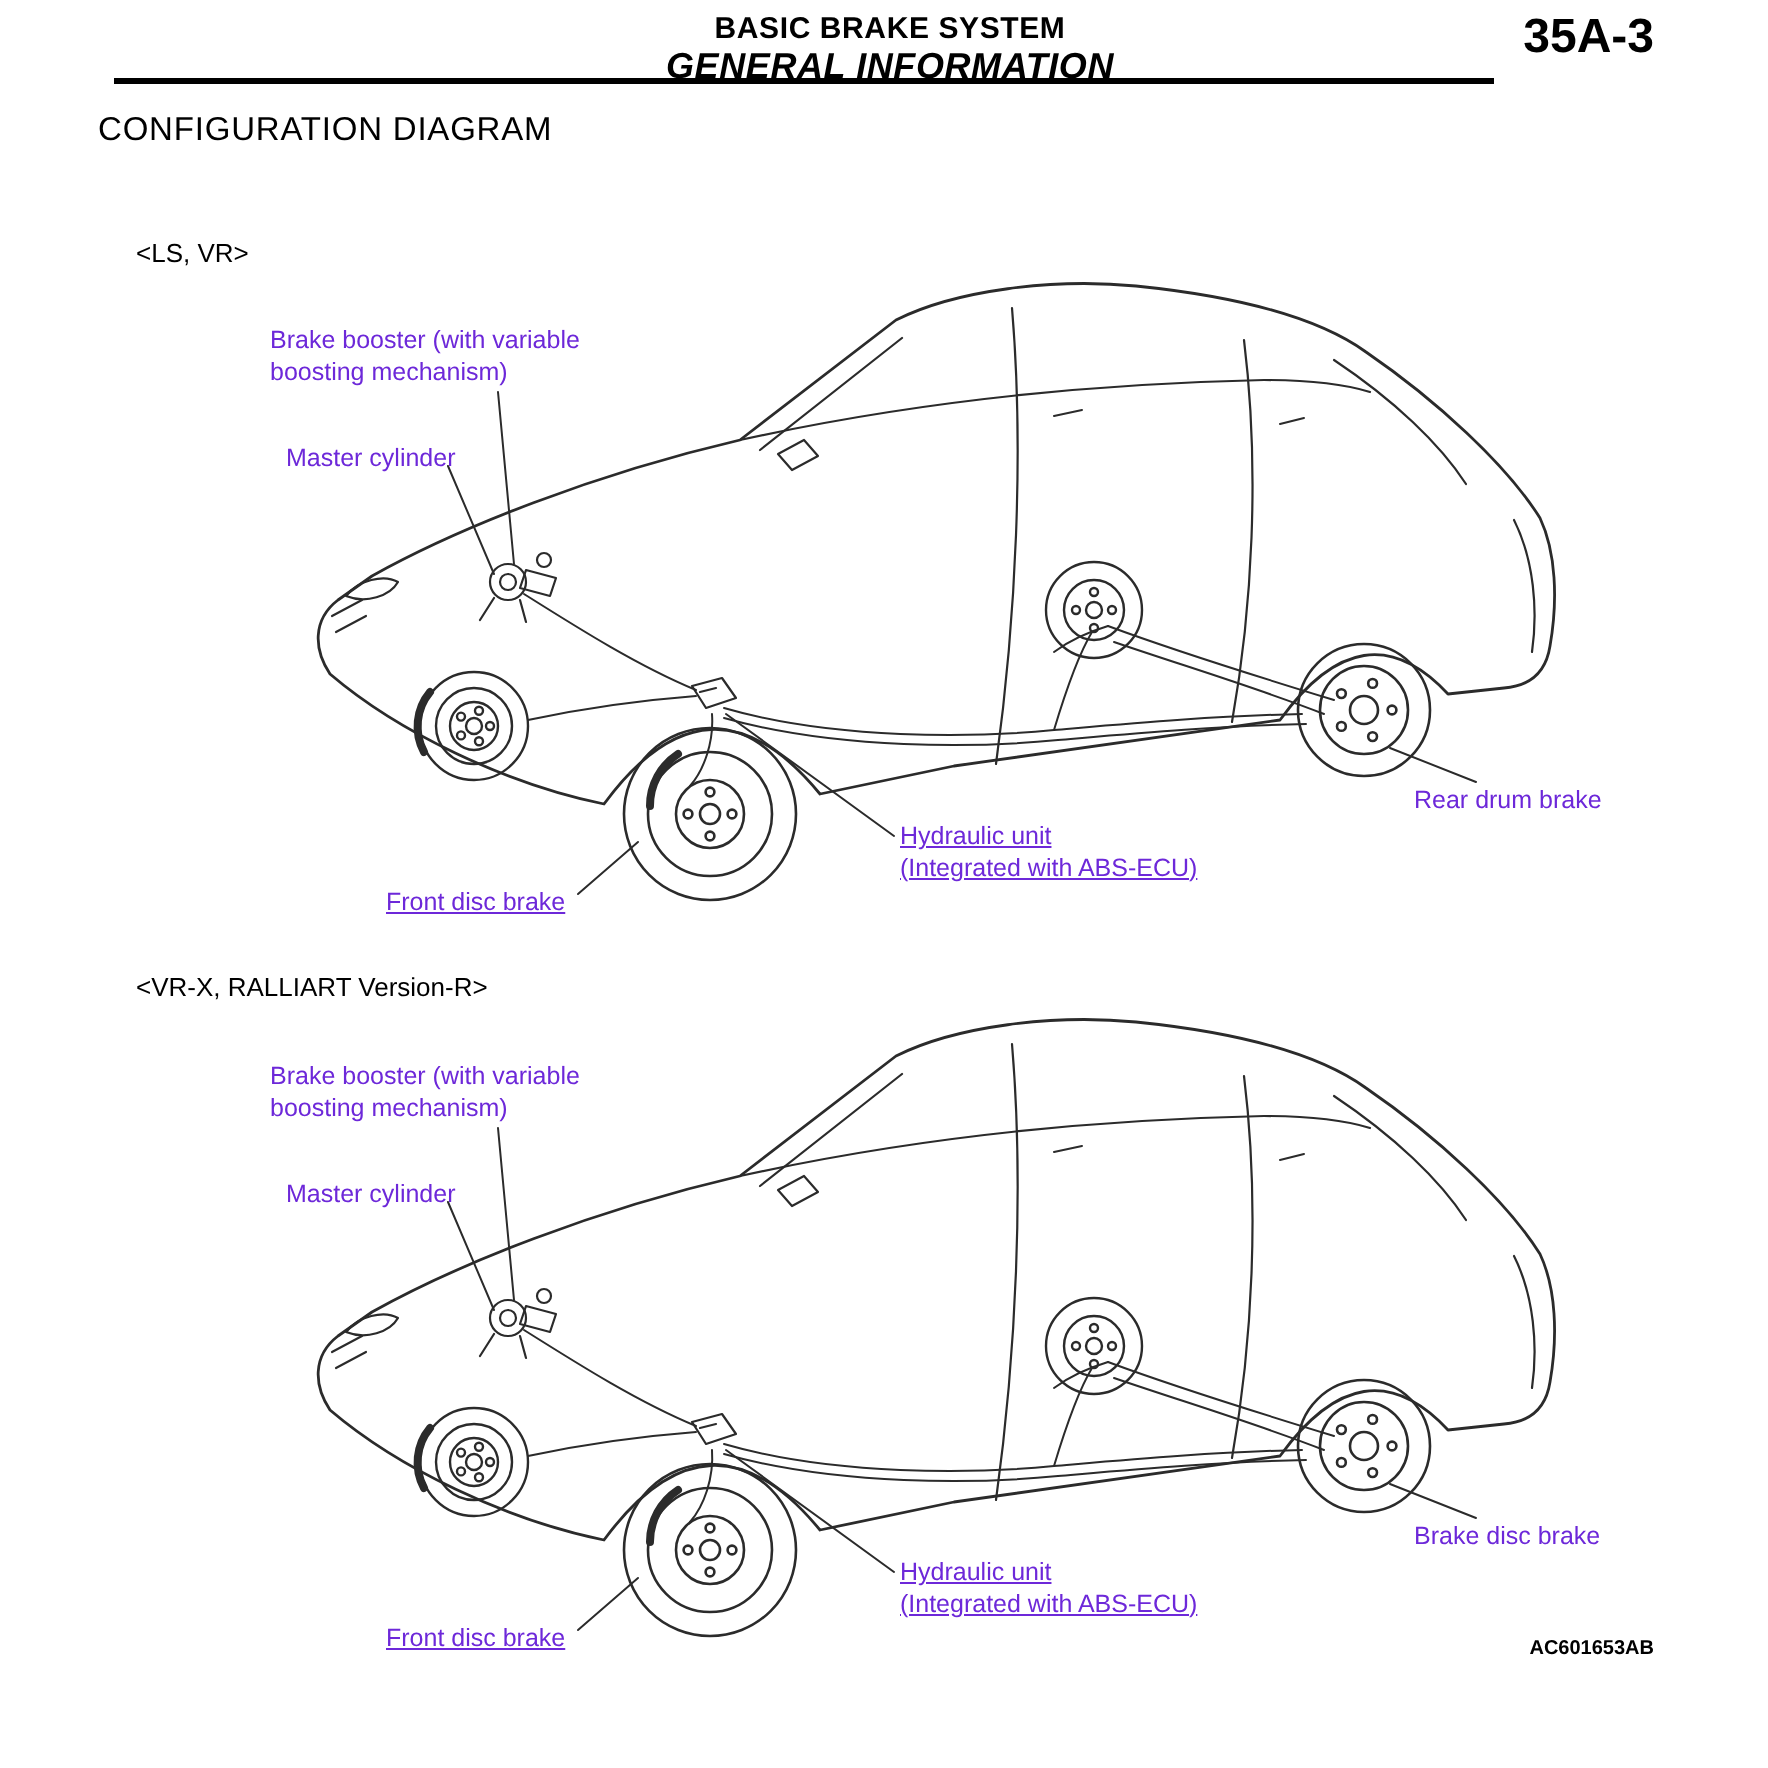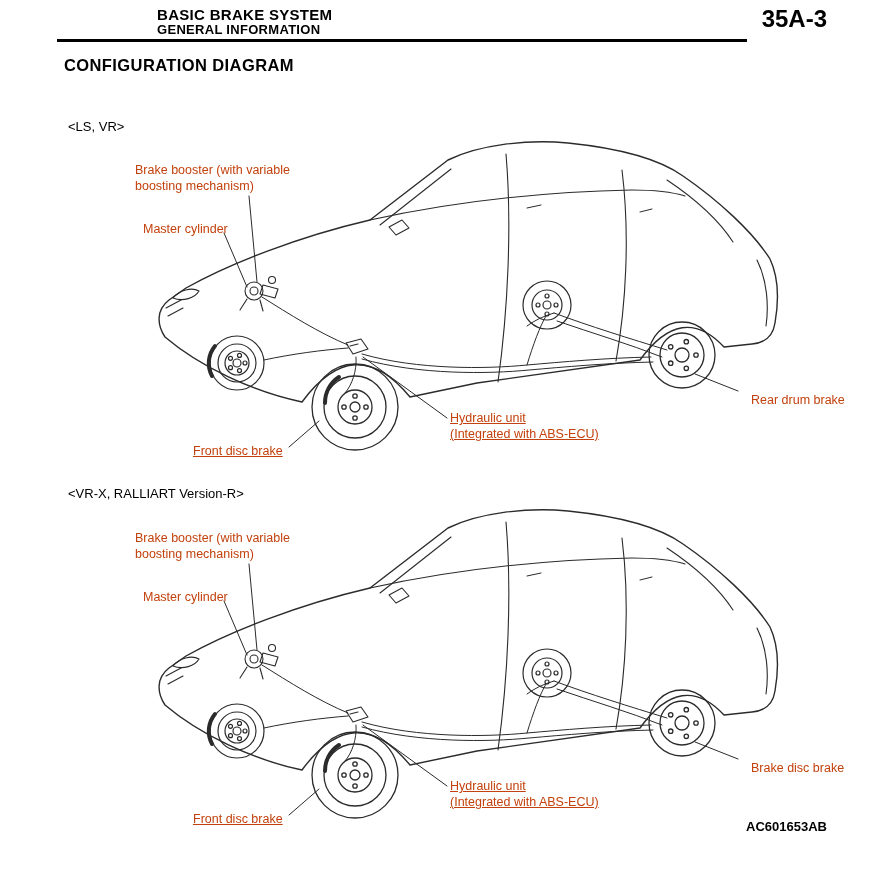--- a/index.html
+++ b/index.html
@@ -2,43 +2,43 @@
 <html><head>
 <meta charset="utf-8">
 <style>
   html,body{margin:0;padding:0;}
   body{
     width:884px;height:884px;position:relative;background:#ffffff;
     font-family:"Liberation Sans", sans-serif;color:#000;overflow:hidden;
   }
   .abs{position:absolute;}
   
-  .hdr-center{left:157px;top:6px;width:576px;line-height:1.15;}
+  .hdr-center{left:157px;top:6px;width:576px;text-align:center;line-height:1.15;}
   .hdr-line1{font-size:15px;font-weight:bold;letter-spacing:.3px;}
-  .hdr-line2{font-size:13px;font-weight:bold;letter-spacing:.3px;}
+  .hdr-line2{font-size:18px;font-weight:bold;letter-spacing:.3px;font-style:italic;}
   .page-num{left:742px;top:5px;width:85px;text-align:right;font-size:24px;font-weight:bold;}
   .hdr-rule{left:57px;top:39px;width:690px;height:3px;background:#000;}
-  .page-title{left:64px;top:56px;font-size:16.5px;font-weight:bold;letter-spacing:.4px;}
+  .page-title{left:49px;top:56px;font-size:16.5px;font-weight:normal;letter-spacing:.4px;}
   
   .variant{left:68px;font-size:13px;font-weight:normal;}
   .variant.s1{top:119px;}
   .variant.s2{top:486px;}
   .diagram{left:57px;width:770px;height:345px;position:absolute;}
   .diagram.d1{top:130px;}
   .diagram.d2{top:498px;}
   .diagram svg.car{position:absolute;left:0;top:0;width:770px;height:345px;}
   
-  .lbl{position:absolute;font-size:12.5px;color:#c2410c;line-height:1.25;white-space:nowrap;}
+  .lbl{position:absolute;font-size:12.5px;color:#6d28d9;line-height:1.25;white-space:nowrap;}
   .lbl.booster{left:78px;top:33px;width:184px;white-space:normal;}
   .lbl.master{left:73px;top:92px;margin-left:13px;}
   .lbl.front{left:136px;top:314px;text-decoration:underline;}
   .lbl.hydraulic{left:393px;top:281px;}
   .lbl.hydraulic span{display:block;text-decoration:underline;}
-  .lbl.rear{left:650px;top:263px;margin-left:44px;}
-  .fig-code{left:600px;top:819px;width:227px;text-align:right;font-size:13px;font-weight:bold;}
+  .lbl.rear{left:650px;top:263px;}
+  .fig-code{left:600px;top:819px;width:227px;text-align:right;font-size:10px;font-weight:bold;}
 </style>
 </head>
 <body>
 
 <svg width="0" height="0" style="position:absolute" aria-hidden="true">
   <defs>
     <g id="car-art" fill="none" stroke="#2b2b2b" stroke-width="1.4" stroke-linecap="round" stroke-linejoin="round">
 
       <g>
         <path d="M108,207 C100,195 99,180 112,170 L129,158 C172,134 240,107 313,90 L391,30 C421,15 470,9 511,13 C560,18 601,28 626,46 C661,70 696,102 713,129 C721,146 722,170 718,193 C716,206 708,213 695,214 L667,217 Q625,172 583,230 L420,253 L353,267 Q298,200 245,272 C196,262 142,236 108,207 Z"></path>

